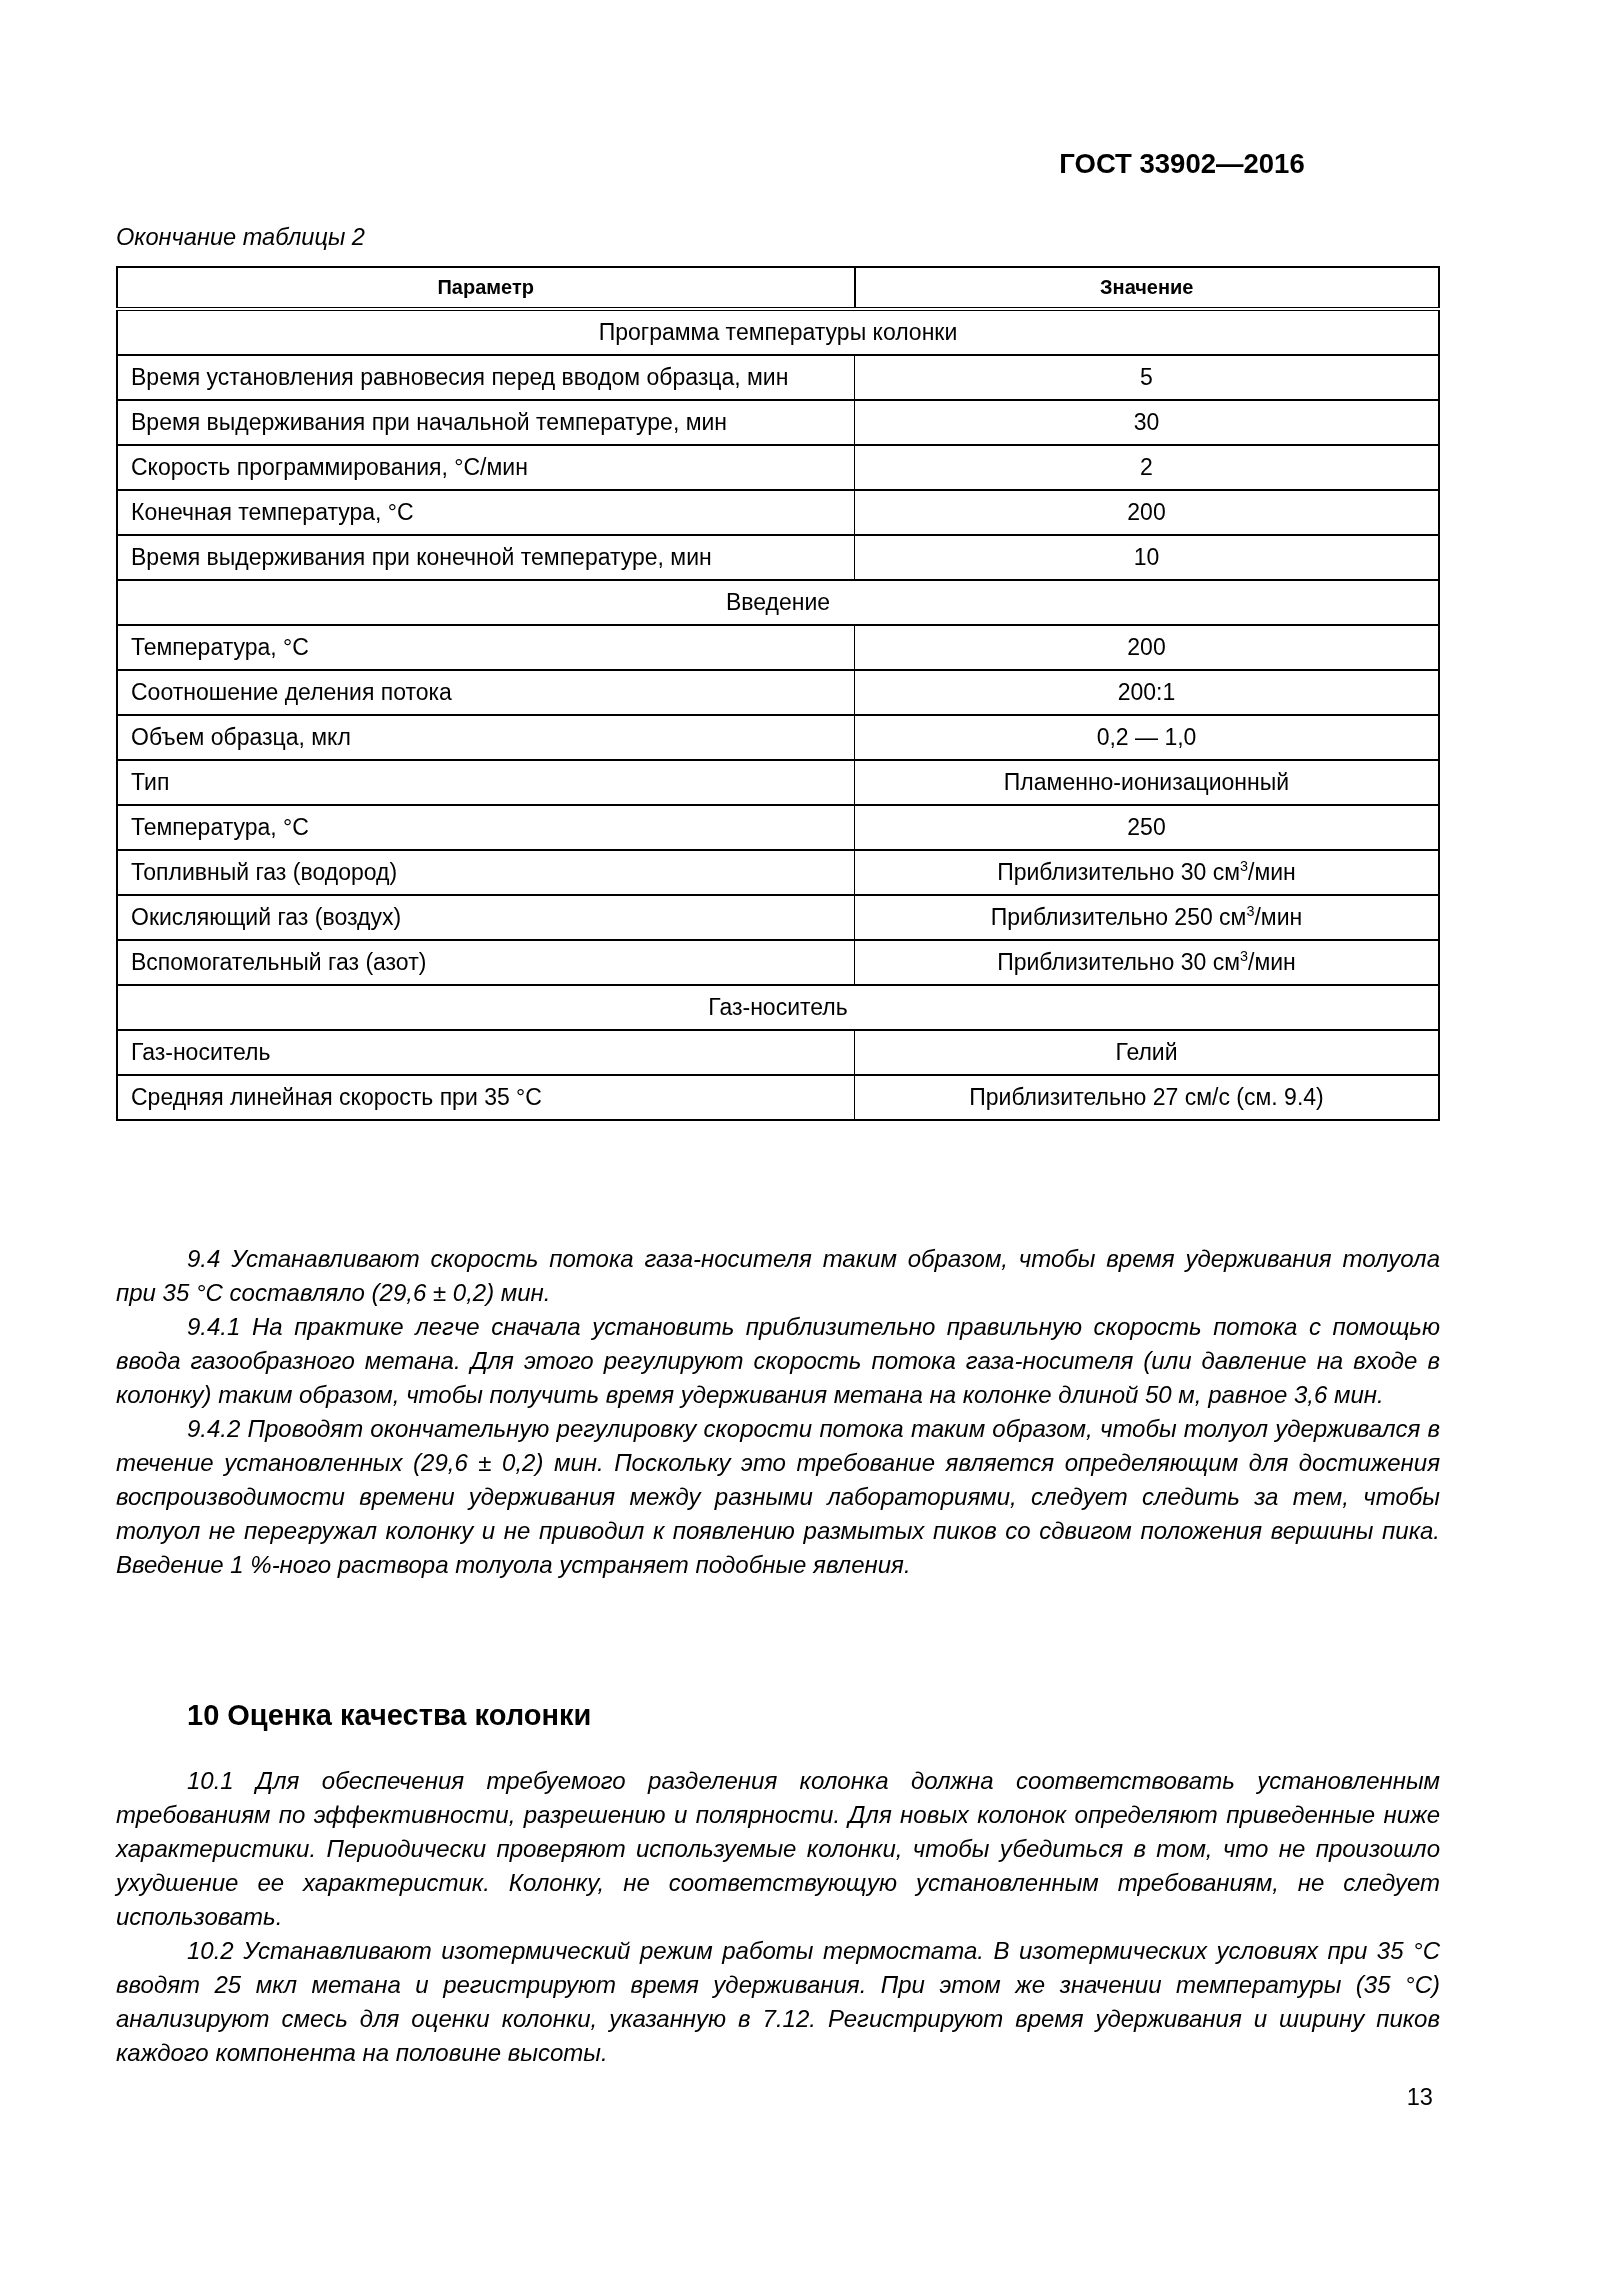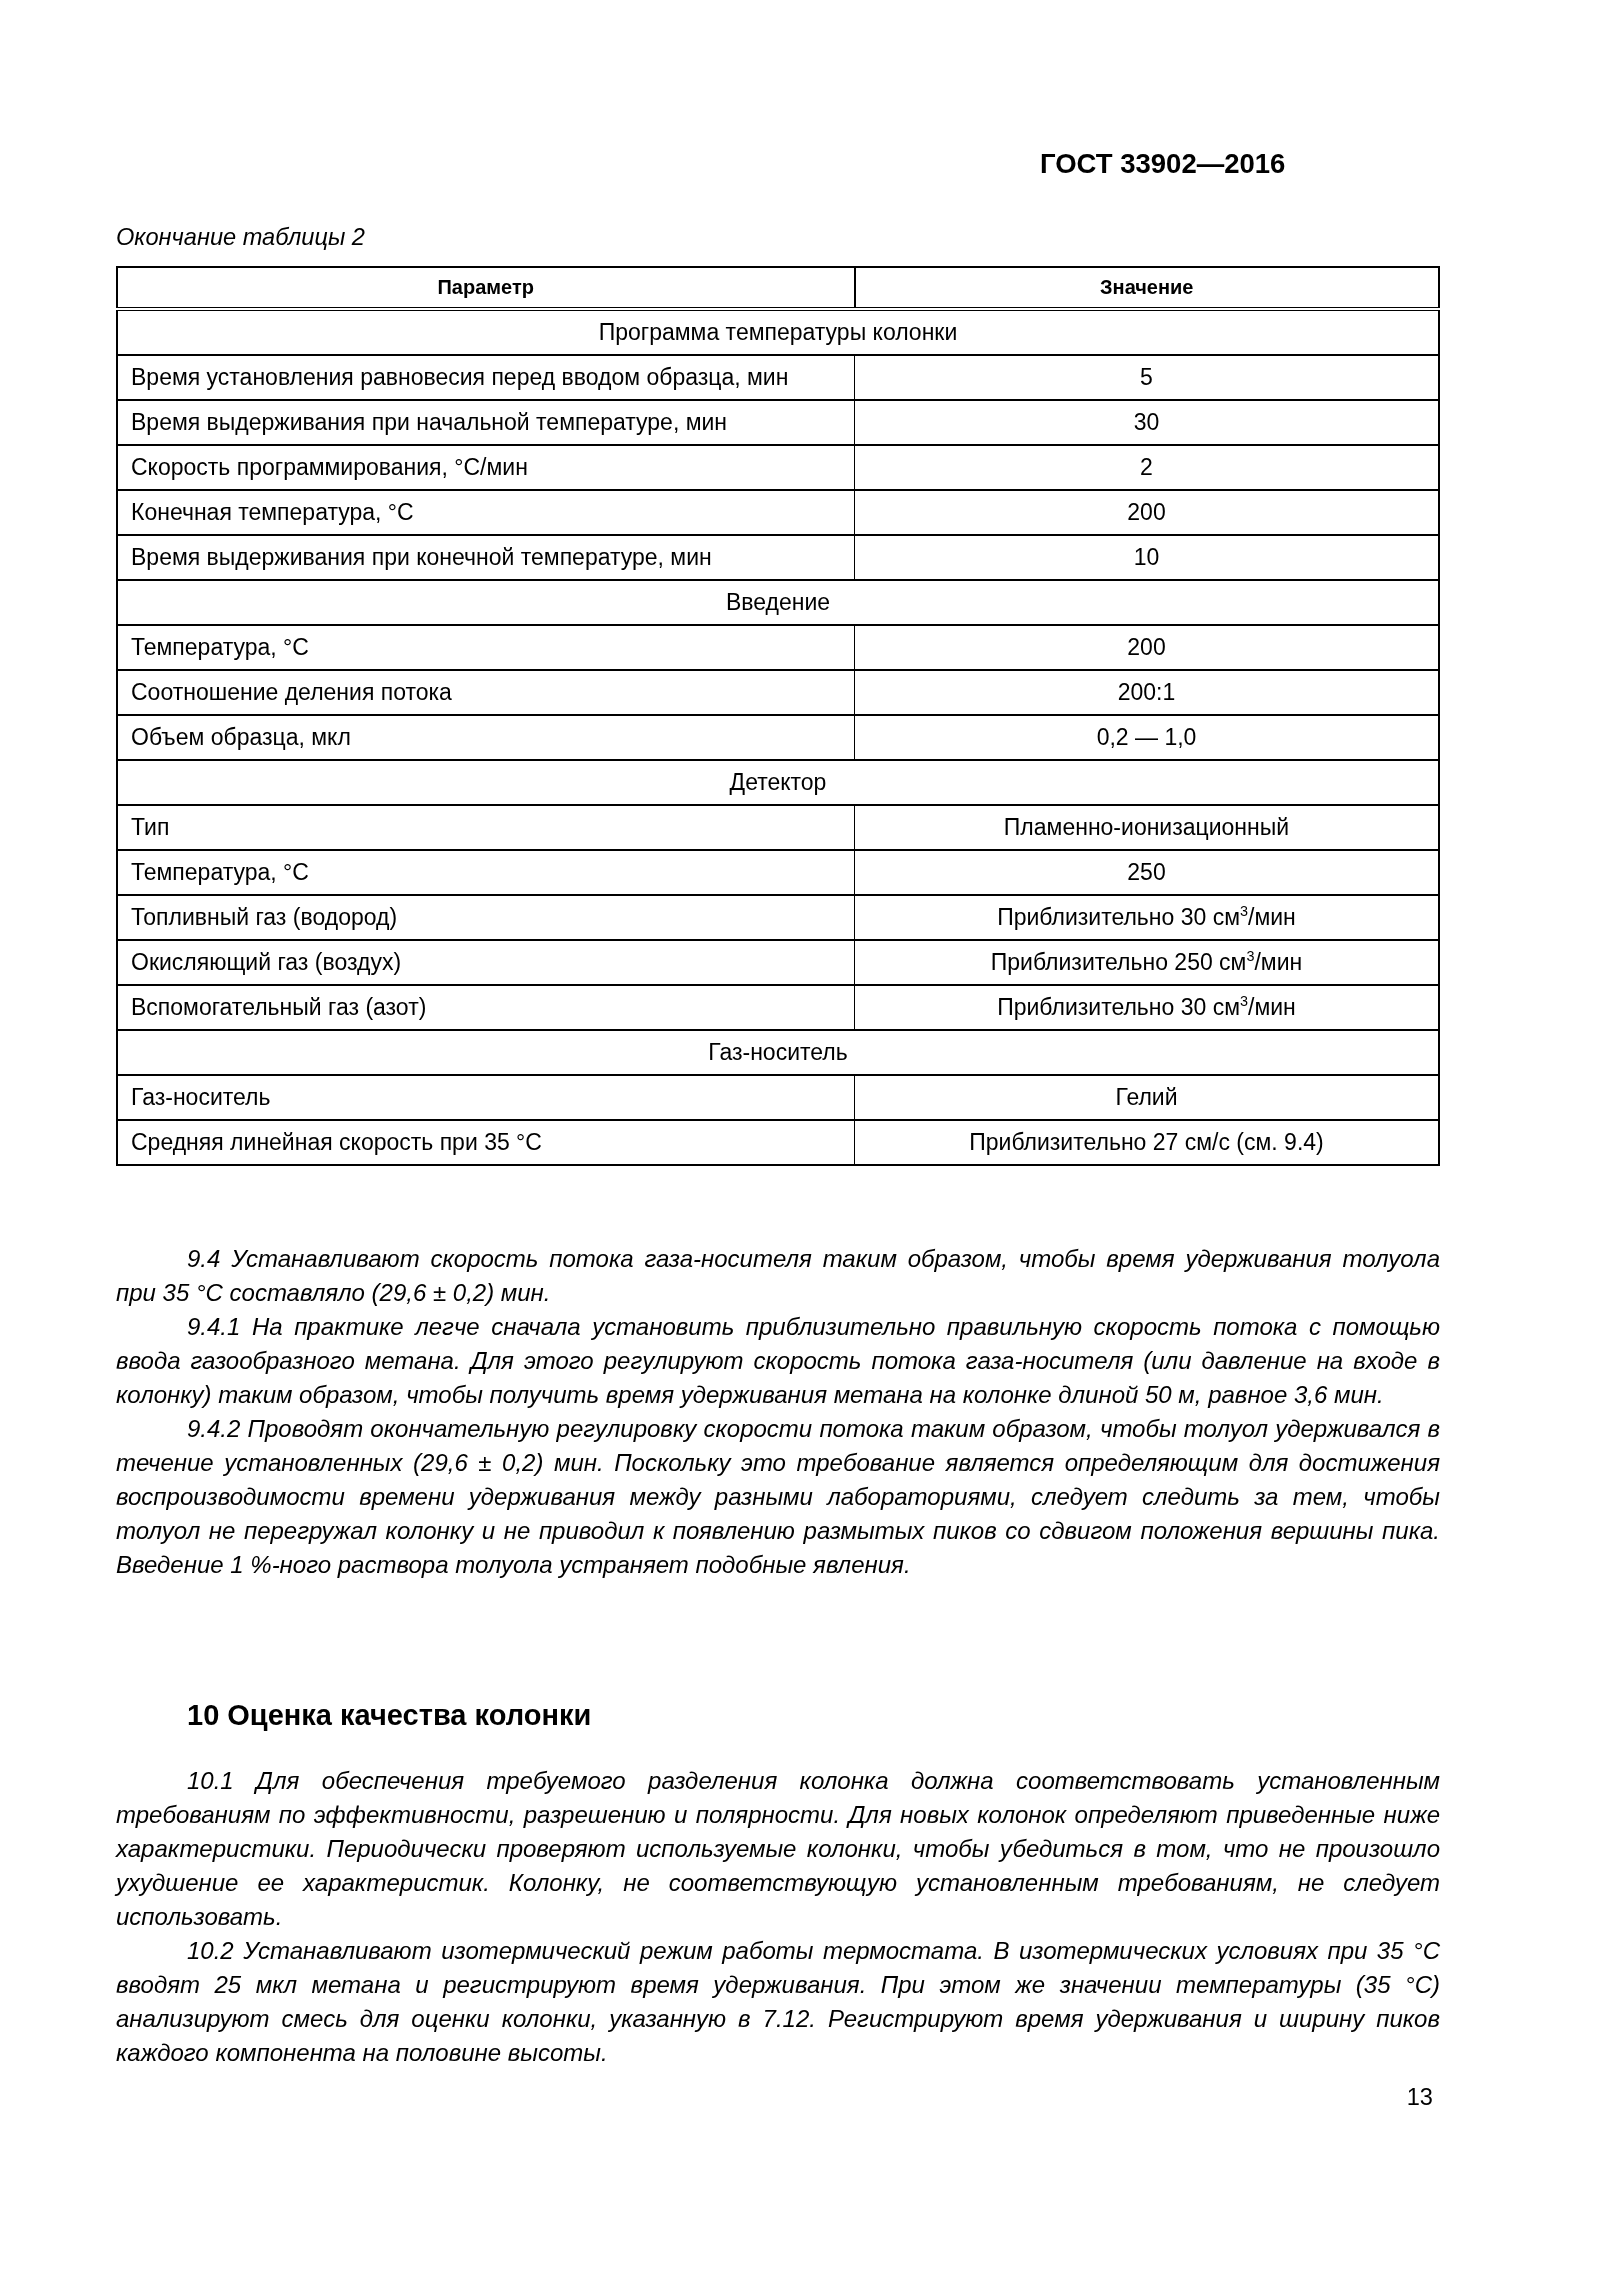--- a/index.html
+++ b/index.html
@@ -1,17 +1,17 @@
 <!DOCTYPE html>
 <html style="font-size:10.5px"><head>
 <meta charset="utf-8">
 <style>
   html, body { margin: 0; padding: 0; background: #ffffff; }
   body { width: 1623px; height: 2295px; position: relative; font-family: "Liberation Sans", sans-serif; color: #000; overflow: hidden; }
-  .page-header { position: absolute; left: 1040px; width: 452px; top: 148px; text-align: left; font-weight: bold; font-size: 27.5px; }
+  .page-header { position: absolute; left: 956px; width: 452px; top: 148px; text-align: center; font-weight: bold; font-size: 27.5px; }
   .table-caption { position: absolute; left: 116px; top: 224px; font-style: italic; font-size: 23.6px; }
   table.params { position: absolute; left: 116px; top: 266px; width: 1324px; border-collapse: collapse; font-size: 23px; }
   table.params td, table.params th { border: 2px solid #000; height: 43px; padding: 0 13px; }
   table.params th { font-weight: bold; font-size: 20px; text-align: center; border-bottom: 4.6px double #000; height: 39px; }
   table.params td.param { width: 710px; text-align: left; border-right-width: 1.3px; }
   table.params td.value { text-align: center; border-left-width: 1.3px; }
   table.params td.section { text-align: center; }
   table.params tr.row td { border-top-width: 2.6px; }
   sup { font-size: 14.4px; vertical-align: 9.2px; line-height: 0; }
   .body-text { position: absolute; left: 116px; width: 1324px; font-size: 24px; line-height: 34px; text-align: justify; }
@@ -68,23 +68,20 @@
     <tr class="row">
         <td class="param">Соотношение деления потока</td>
         <td class="value">200:1</td>
       </tr>
     <tr class="row">
         <td class="param">Объем образца, мкл</td>
         <td class="value">0,2 — 1,0</td>
       </tr>
 
     <tr class="row">
-        <td class="section" colspan="2">Детектор</td>
-      </tr>
-    <tr class="row">
         <td class="param">Тип</td>
         <td class="value">Пламенно-ионизационный</td>
       </tr>
     <tr class="row">
         <td class="param">Температура, °С</td>
         <td class="value">250</td>
       </tr>
     <tr class="row">
         <td class="param">Топливный газ (водород)</td>
         <td class="value"><span>Приблизительно 30 см</span><sup>3</sup><span>/мин</span></td>

